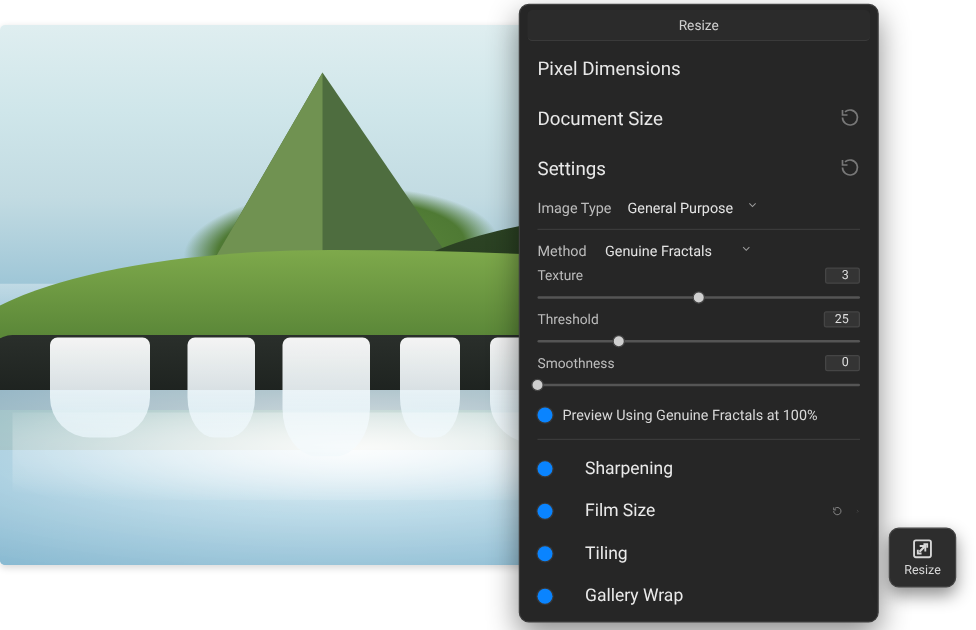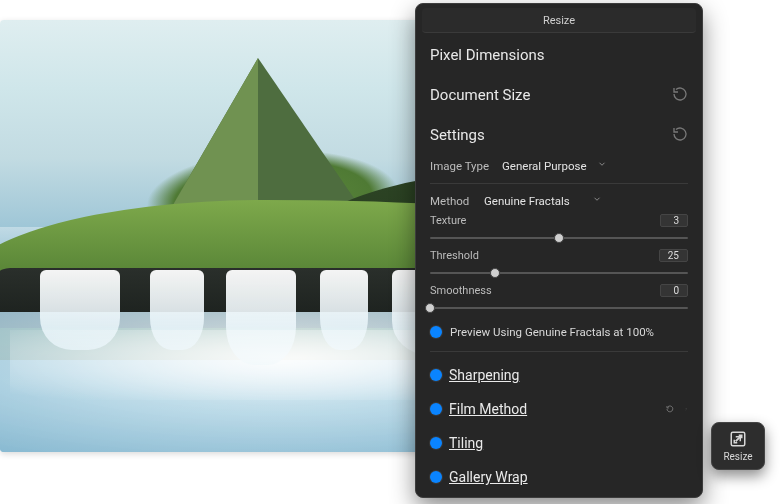--- a/index.html
+++ b/index.html
@@ -223,21 +223,21 @@
     flex:0 0 auto;
     box-shadow:0 0 0 1px rgba(255,255,255,0.08);
   }
 
   .feature{
     display:flex;
     align-items:center;
     justify-content:space-between;
     padding: 9px 14px;
   }
-  .feature .left{ display:flex; align-items:center; gap:7px; font-size:14px; color:#eaeaea;text-decoration:underline;}
+  .feature .left{ display:flex; align-items:center; gap:26px; font-size:14px; color:#eaeaea;}
   .feature .right{ display:flex; align-items:center; gap:10px;}
   .caret-icon{ width:12px;height:12px; opacity:0.55;}
 
   
   .float-btn{
     position:absolute;
     right: 16px;
     bottom: 34px;
     width: 54px;
     height: 48px;
@@ -366,21 +366,21 @@
       <svg class="reset" viewBox="0 0 24 24" fill="none" stroke="#9c9c9c" stroke-width="2">
           <path d="M3 12a9 9 0 1 0 3-6.7"></path>
           <polyline points="3 3 3 9 9 9"></polyline>
         </svg>
     </div>
   </div>
 
   <div class="feature">
     <div class="left">
         <span class="radio-dot"></span>
-        <span>Film Method</span>
+        <span>Film Size</span>
       </div>
     <div class="right">
       <svg class="reset" viewBox="0 0 24 24" fill="none" stroke="#9c9c9c" stroke-width="2">
           <path d="M3 12a9 9 0 1 0 3-6.7"></path>
           <polyline points="3 3 3 9 9 9"></polyline>
         </svg>
       <svg class="caret-icon" viewBox="0 0 24 24" fill="none" stroke="#9c9c9c" stroke-width="2">
           <polyline points="9 6 15 12 9 18"></polyline>
         </svg>
     </div>

